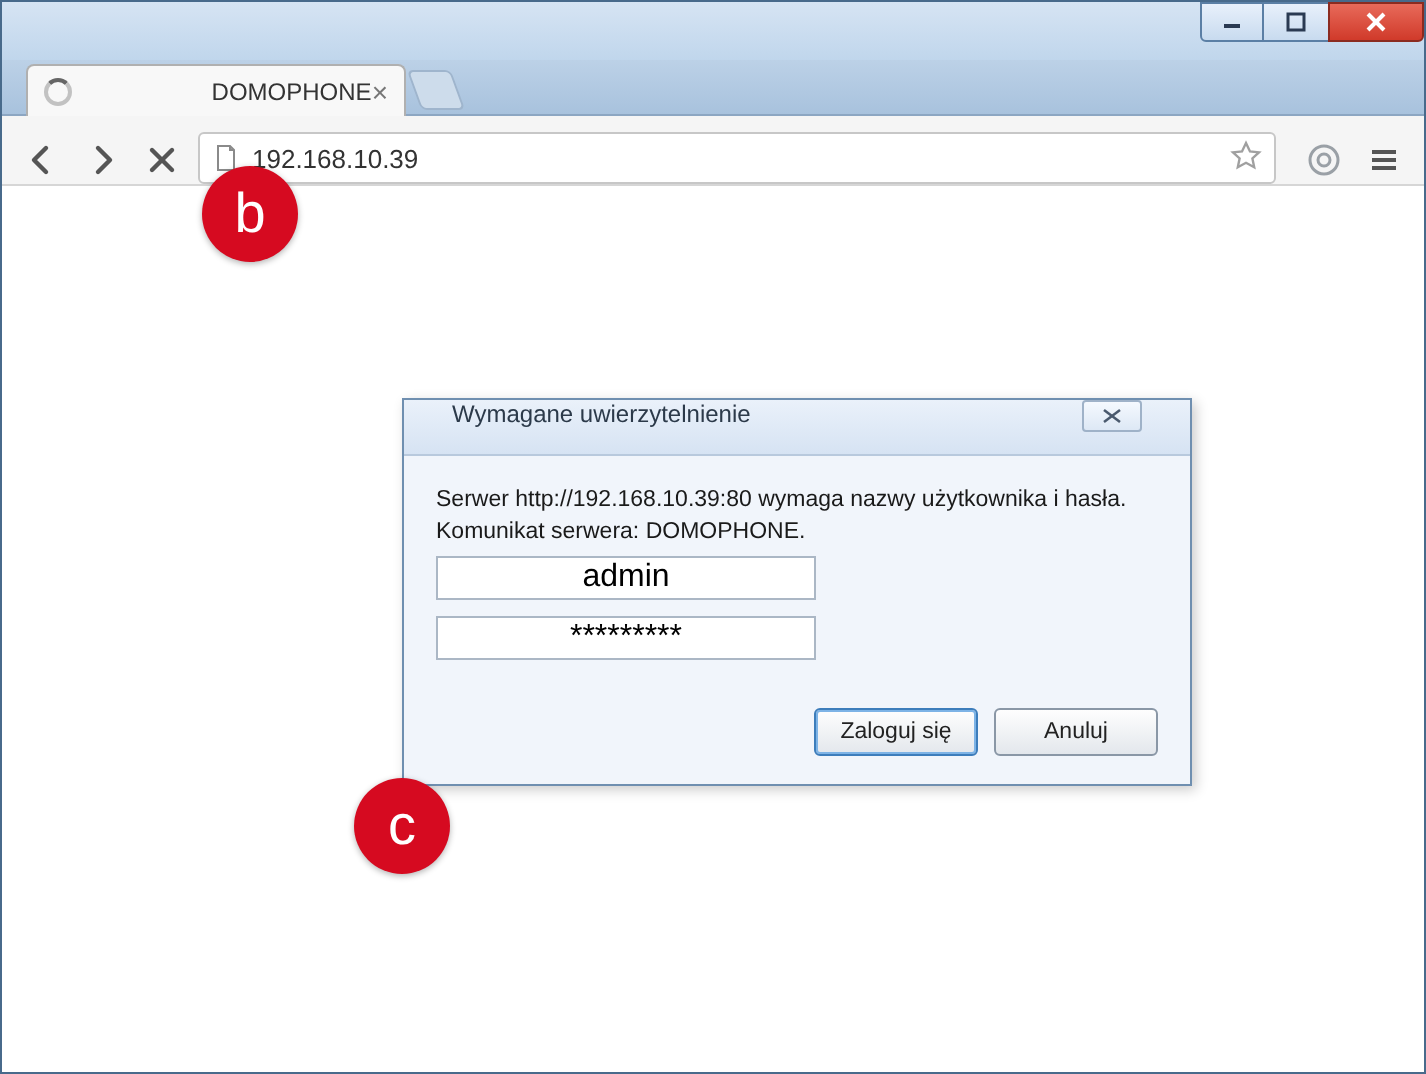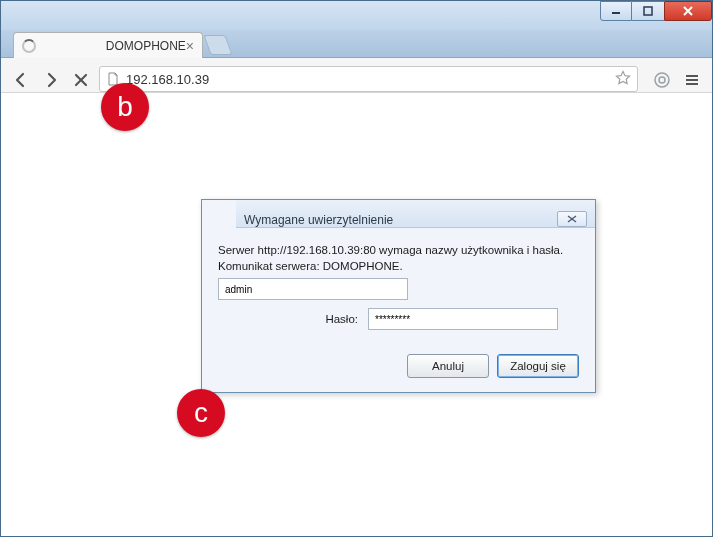--- a/index.html
+++ b/index.html
@@ -29,27 +29,27 @@
   .omnibox { flex: 1; height: 26px; border: 1px solid #c7c7c7; border-radius: 3px; background: #fff; display: flex; align-items: center; padding: 0 6px; font-size: 13px; color: #333; }
   .omnibox .page-icon { width: 14px; height: 14px; margin-right: 6px; color: #8a8a8a; }
   .omnibox .star { margin-left: auto; color: #a0a0a0; }
   .right-icons { display: flex; gap: 6px; margin-left: 6px; }
 
   
   .content { position: absolute; left: 1px; right: 1px; top: 93px; bottom: 1px; background: #fff; }
 
   
   .dialog { position: absolute; left: 200px; top: 198px; width: 395px; background: #f1f5fb; border: 1px solid #6f8fb0; box-shadow: 2px 2px 6px rgba(0,0,0,0.2); }
-  .dialog-titlebar { height: 28px; background: linear-gradient(#eaf1fa, #d6e3f3); border-bottom: 1px solid #b8c9dd; display: flex; align-items: flex-end; padding: 0 8px; font-size: 12px; color: #2c3a4a; margin-left: 34px; }
+  .dialog-titlebar { height: 28px; background: linear-gradient(#eaf1fa, #d6e3f3); border-bottom: 1px solid #b8c9dd; display: flex; align-items: flex-start; padding: 0 24px; font-size: 12px; color: #2c3a4a; }
   .dialog-titlebar .dclose { margin-left: auto; width: 30px; height: 16px; border: 1px solid #9fb2c8; background: linear-gradient(#f5f9fe, #dde8f5); border-radius: 2px; display: flex; align-items: center; justify-content: center; font-size: 10px; color: #4a5a6e; }
   .dialog-body { padding: 14px 16px 6px 16px; font-size: 11.5px; color: #1a1a1a; }
   .dialog-msg { margin-bottom: 4px; line-height: 1.4; }
   .form-row { display: flex; align-items: center; margin-bottom: 8px; }
   .form-row label { width: 150px; text-align: right; padding-right: 10px; font-size: 11.5px; }
-  .form-row input { width: 190px; height: 22px; border: 1px solid #abb7c5; padding: 0 6px; font-size: 10px; background: #fff; }
+  .form-row input { width: 190px; height: 22px; border: 1px solid #abb7c5; padding: 0 6px; font-size: 16px; background: #fff; text-align: center; }
   .dialog-buttons { display: flex; justify-content: flex-end; gap: 8px; padding: 10px 16px 14px 16px; }
   .dlg-btn { min-width: 82px; height: 24px; border: 1px solid #8a97a6; background: linear-gradient(#fefefe, #e3e7ec); border-radius: 3px; font-size: 11.5px; color: #222; cursor: pointer; }
   .dlg-btn.primary { border: 1px solid #3d7dbb; box-shadow: 0 0 0 1px #7db3e6 inset; }
 
   
   .badge { position: absolute; width: 48px; height: 48px; border-radius: 50%; background: #d60a20; color: #fff; display: flex; align-items: center; justify-content: center; font-size: 28px; font-weight: 400; box-shadow: 0 1px 3px rgba(0,0,0,0.3); }
   .badge.b { left: 100px; top: 82px; }
   .badge.c { left: 176px; top: 388px; }
 </style>
 </head>
@@ -144,26 +144,25 @@
             <line x1="9" y1="1" x2="1" y2="7" stroke="#4a5a6e" stroke-width="1.3"></line>
           </svg>
       </div>
     </div>
     <div class="dialog-body">
       <div class="dialog-msg">Serwer http://192.168.10.39:80 wymaga nazwy użytkownika i hasła. Komunikat serwera: DOMOPHONE.</div>
       <div class="form-row">
         <input type="text" value="admin" style="">
       </div>
       <div class="form-row">
-        <label>Hasło:</label>
         <input type="text" value="*********" style="">
       </div>
     </div>
     <div class="dialog-buttons">
+      <button class="dlg-btn primary">Zaloguj się</button>
       <button class="dlg-btn">Anuluj</button>
-      <button class="dlg-btn primary">Zaloguj się</button>
     </div>
   </div>
 
   <div class="badge b">b</div>
   <div class="badge c">c</div>
 
 </div>
 
 </body></html>

